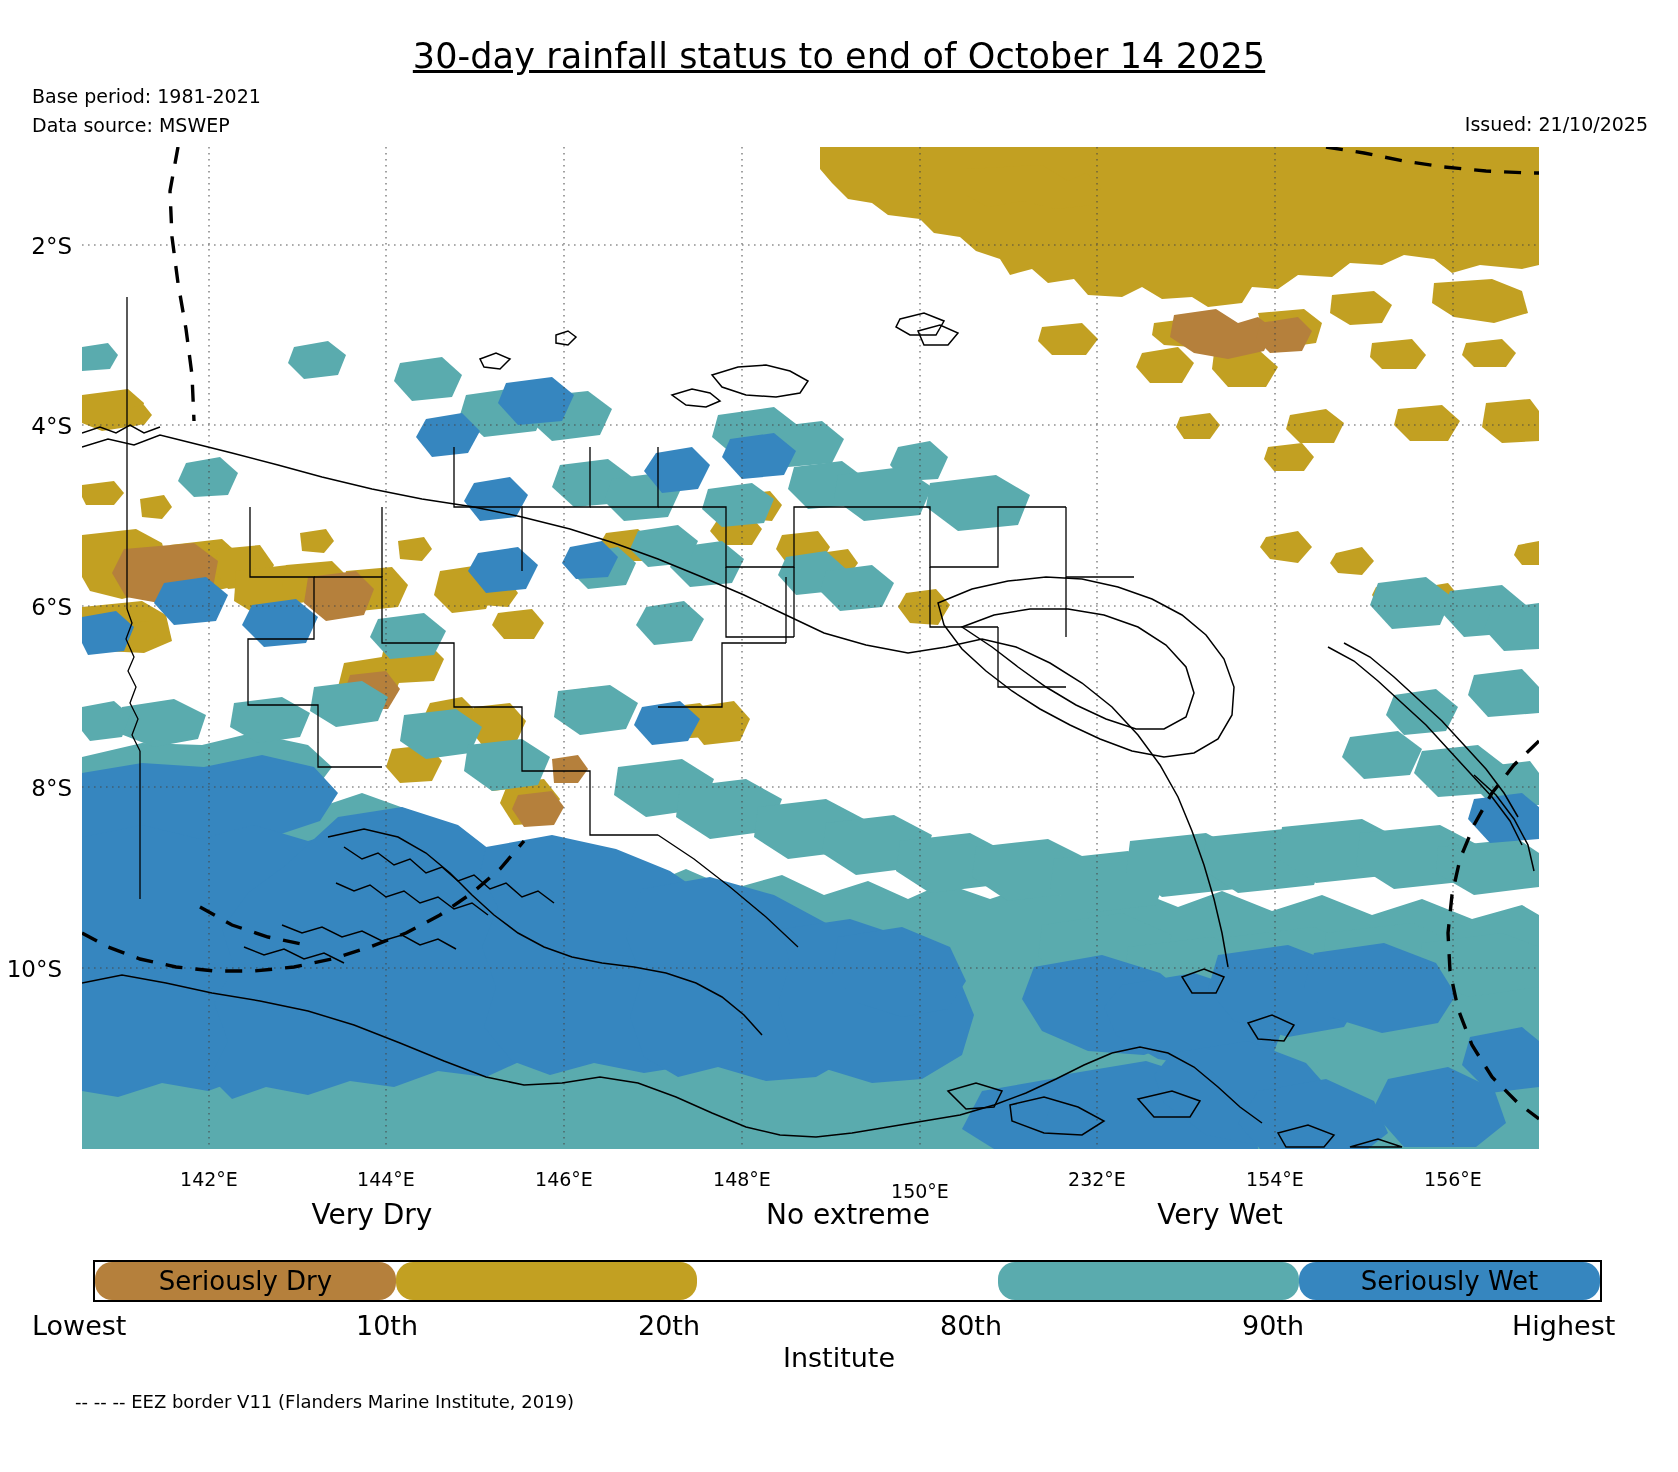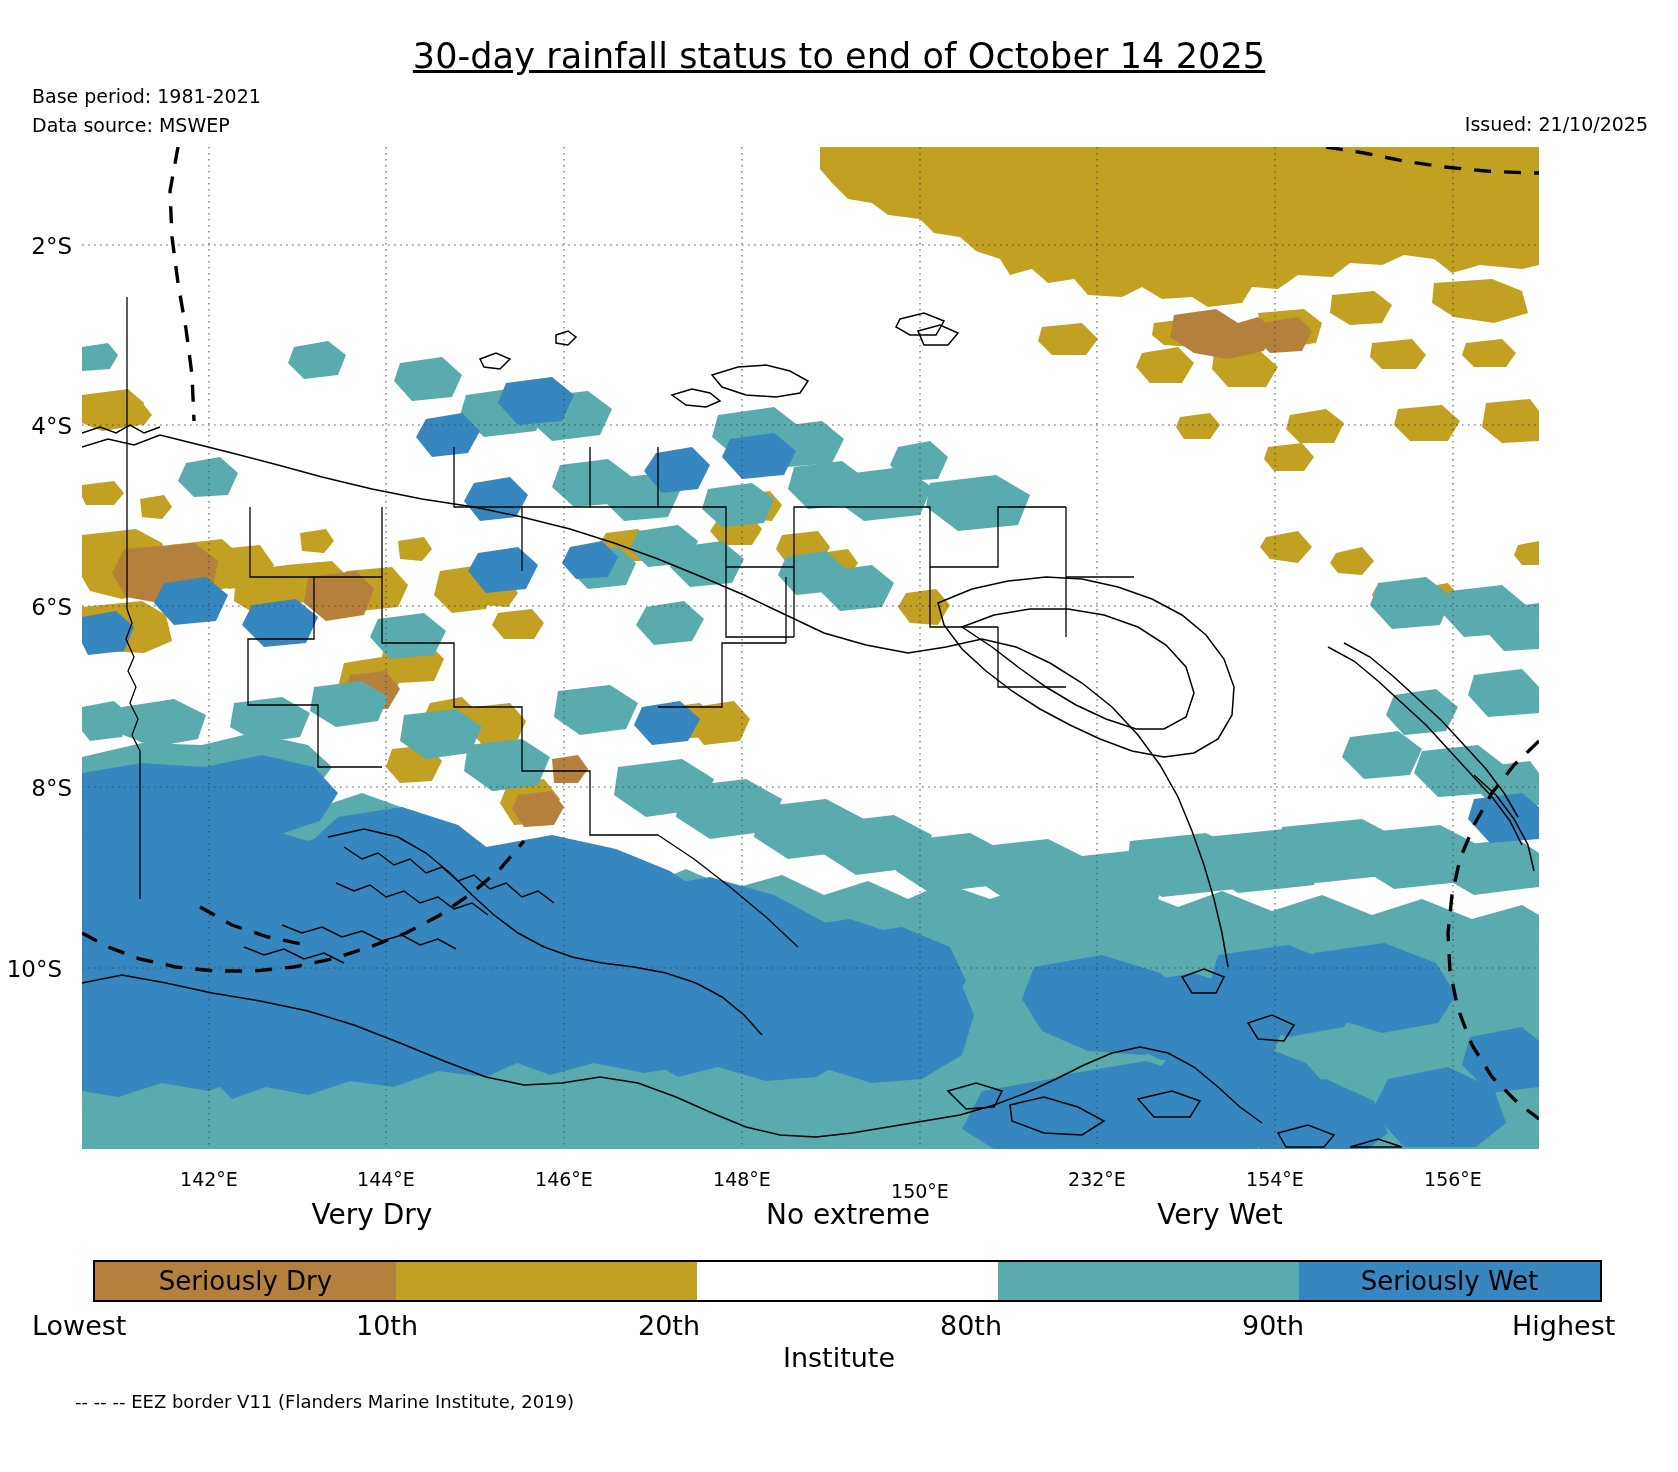--- a/index.html
+++ b/index.html
@@ -25,21 +25,21 @@
 
   
   #watermark{position:absolute;left:0;top:972px;width:1457px;text-align:center;
              font-size:21px;color:#7a7a7a;opacity:.72;pointer-events:none;}
 
   
   .cat-label{position:absolute;font-size:28px;text-align:center;width:420px;top:1198px;}
   #cbar{position:absolute;left:93px;top:1260px;width:1509px;height:42px;
         border:2px solid #000;box-sizing:border-box;display:flex;}
   .cbar-seg{height:100%;display:flex;align-items:center;justify-content:center;
-            font-size:26px;color:#000;white-space:nowrap;}
+            font-size:26px;color:#000;white-space:nowrap;border-radius:17px;}
   .tick-label{position:absolute;font-size:27px;top:1310px;}
   #percentile{position:absolute;left:0;top:1342px;width:1678px;text-align:center;font-size:27px;}
   #eez-note{position:absolute;left:75px;top:1391px;font-size:18px;}
 </style>
 </head>
 <body>
 
 <div id="title">30-day rainfall status to end of October 14 2025</div>
 <div id="base-period">Base period: 1981-2021</div>
 <div id="data-source">Data source: MSWEP</div>

